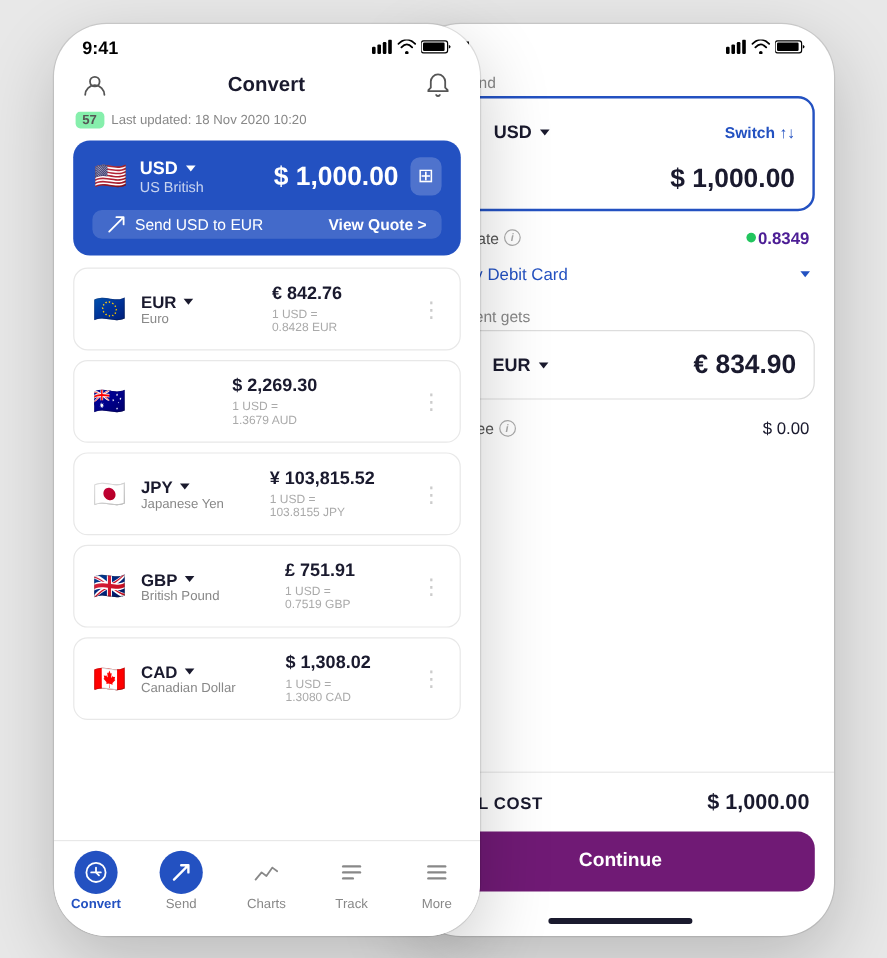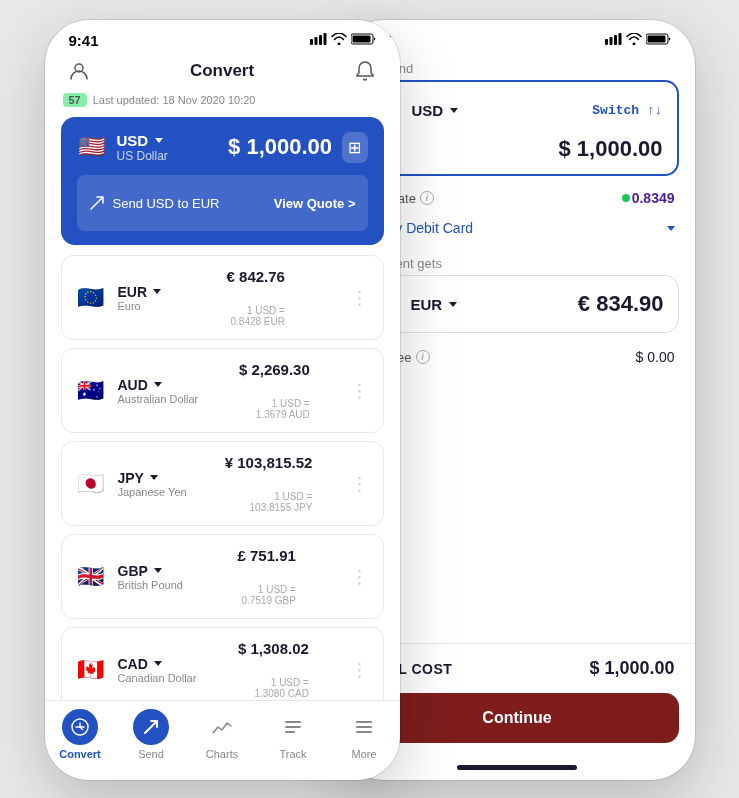--- a/index.html
+++ b/index.html
@@ -141,21 +141,21 @@
     .calc-icon {
       background: rgba(255,255,255,0.2);
       border-radius: 8px;
       padding: 6px;
       color: white;
       font-size: 16px;
     }
     .send-bar {
       background: rgba(255,255,255,0.15);
       border-radius: 8px;
-      padding: 20px 12px;
+      padding: 4px 12px;
       display: flex;
       align-items: center;
       justify-content: space-between;
     }
     .send-bar-left {
       display: flex;
       align-items: center;
       gap: 8px;
       color: white;
       font-size: 13px;
@@ -185,21 +185,21 @@
       font-size: 14px;
       font-weight: 700;
       color: #1a1a2e;
       display: flex;
       align-items: center;
       gap: 3px;
     }
     .row-currency-name { font-size: 11px; color: #888; margin-top: 0; }
     .row-amount-block { text-align: right; }
     .row-amount { font-size: 15px; font-weight: 700; color: #1a1a2e; }
-    .row-rate { font-size: 10px; color: #aaa; margin-top: 20px; text-align: right; }
+    .row-rate { font-size: 10px; color: #aaa; margin-top: 4px; text-align: left; }
     .row-dots { color: #ccc; font-size: 18px; display: flex; align-items: center; }
     .chevron-down {
       display: inline-block;
       width: 0; height: 0;
       border-left: 4px solid transparent;
       border-right: 4px solid transparent;
       border-top: 5px solid currentColor;
       margin-left: 3px;
       vertical-align: middle;
     }
@@ -256,21 +256,20 @@
       justify-content: space-between;
       margin-bottom: 10px;
     }
     .switch-btn {
       color: #2351C1;
       font-size: 13px;
       font-weight: 600;
       display: flex;
       align-items: center;
       gap: 4px;
-      font-family: Liberation Mono, monospace;
     }
     .send-amount-row {
       display: flex;
       align-items: center;
       justify-content: space-between;
     }
     .send-amount {
       font-size: 22px;
       font-weight: 700;
       color: #1a1a2e;
@@ -353,21 +352,21 @@
       align-items: center;
       justify-content: space-between;
       padding: 14px 20px;
       border-top: 1px solid #e8e8e8;
       margin-top: auto;
     }
     .total-label { font-size: 14px; font-weight: 700; color: #1a1a2e; letter-spacing: 0.5px; }
     .total-value { font-size: 18px; font-weight: 700; color: #1a1a2e; }
     .continue-btn {
       margin: 0 16px 16px;
-      background: #7f1d1d;
+      background: #701a75;
       color: white;
       border: none;
       border-radius: 14px;
       padding: 16px;
       font-size: 16px;
       font-weight: 600;
       cursor: pointer;
       text-align: center;
     }
     .info-icon {
@@ -447,21 +446,21 @@
         <div class="main-card-top">
           <div class="currency-selector">
             <div class="flag-circle">
                 <span class="flag">🇺🇸</span>
               </div>
             <div class="currency-info">
               <span class="currency-code">
                 <span>USD</span>
                 <span class="chevron-down chevron-down-white"></span>
               </span>
-              <span class="currency-name">US Dollar</span>
+              <span class="currency-name">US British</span>
             </div>
           </div>
           <div style="display:flex;align-items:center;gap:10px;">
             <span class="amount-main">$ 1,000.00</span>
             <span class="calc-icon">⊞</span>
           </div>
         </div>
         <div class="send-bar">
           <div class="send-bar-left">
             <svg width="16" height="16" viewBox="0 0 16 16" fill="none">
@@ -490,24 +489,20 @@
             <div class="row-rate">1 USD =<br>0.8428 EUR</div>
           </div>
           <div class="row-dots">⋮</div>
         </div>
 
         <div class="currency-row">
           <div class="currency-row-left">
             <div class="flag-circle">
                 <span class="flag">🇦🇺</span>
               </div>
-            <div>
-              <div class="row-currency-code">AUD <span class="chevron-down"></span></div>
-              <div class="row-currency-name">Australian Dollar</div>
-            </div>
           </div>
           <div class="row-amount-block">
             <div class="row-amount">$ 2,269.30</div>
             <div class="row-rate">1 USD =<br>1.3679 AUD</div>
           </div>
           <div class="row-dots">⋮</div>
         </div>
 
         <div class="currency-row">
           <div class="currency-row-left">

